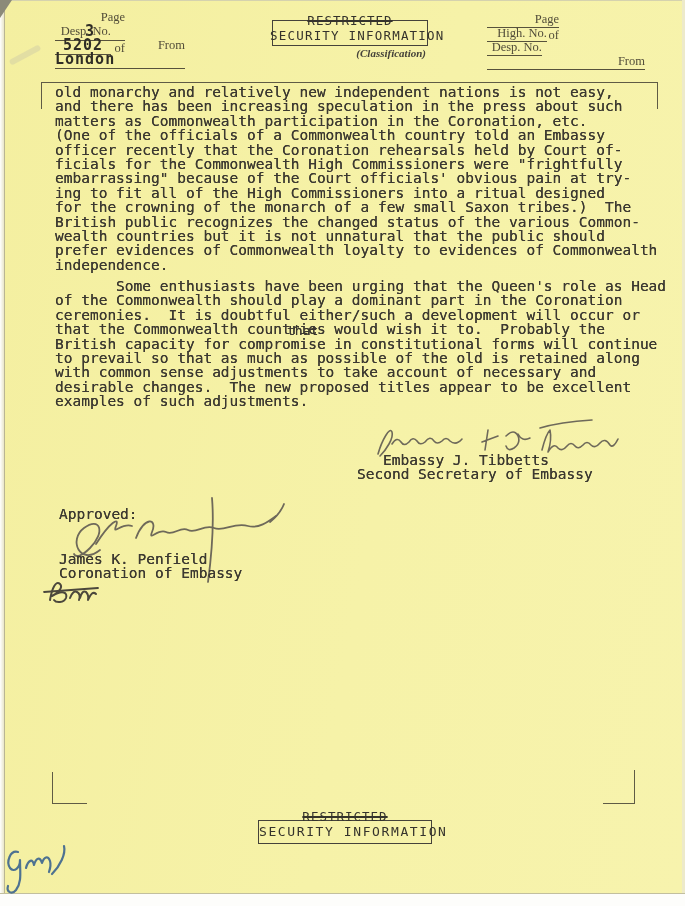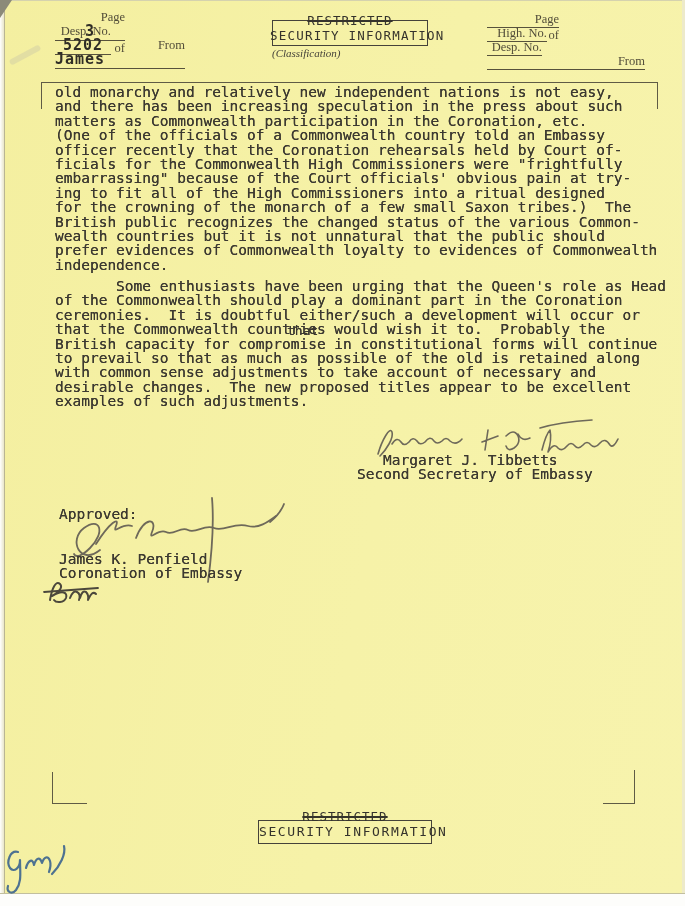--- a/index.html
+++ b/index.html
@@ -27,21 +27,21 @@
   
   .stamp { position:absolute; border:1.5px solid #45423a; }
   .stamp-line { position:absolute; left:0; right:0; text-align:center; font-weight:normal; color:#35332c; font-family:"DejaVu Sans Mono",monospace; white-space:nowrap; }
   .strike { text-decoration:line-through; text-decoration-thickness:1.5px; }
   .stamp-top { left:272px; top:20px; width:154px; height:24px; }
   .stamp-top .r { top:-8px; font-size:12.5px; letter-spacing:1px; }
   .stamp-top .s { top:7px; left:-3px; right:-3px; font-size:12.5px; letter-spacing:1.2px; }
   .stamp-bottom { left:258px; top:820px; width:172px; height:22px; }
   .stamp-bottom .r { top:-12px; font-size:12.5px; letter-spacing:1px; }
   .stamp-bottom .s { top:3px; font-size:13px; letter-spacing:1.6px; }
-  .classification-caption { position:absolute; left:272px; top:47px; width:154px; text-align:left; font-family:"Liberation Serif",serif; font-style:italic; font-size:11px; color:#45423a; }
+  .classification-caption { position:absolute; left:272px; top:47px; width:154px; text-align:right; font-family:"Liberation Serif",serif; font-style:italic; font-size:11px; color:#45423a;font-weight:bold; }
 
   
   .frame-top { position:absolute; left:41px; top:82px; width:615px; height:26px;
     border-top:1.3px solid #5f5b45; border-left:1.2px solid #5f5b45; border-right:1.2px solid #5f5b45; }
   .mark-bl { position:absolute; left:52px; top:772px; width:34px; height:31px; border-left:1.2px solid #5f5b45; border-bottom:1.2px solid #5f5b45; }
   .mark-br { position:absolute; left:603px; top:770px; width:31px; height:33px; border-right:1.2px solid #5f5b45; border-bottom:1.2px solid #5f5b45; }
 
   pre.body-text { position:absolute; margin:0; font-family:"DejaVu Sans Mono",monospace;
     font-size:14.5px; line-height:14.4px; color:#3c3931; white-space:pre; text-shadow:0 0 .4px #3c3931; }
   #para1 { left:55px; top:85px; }
@@ -72,21 +72,21 @@
     <span>Page</span>
     <span class="uline" style="width:70px;"><span class="uval">3</span></span>
     <span class="suffix">of</span>
   </div>
   <div class="hrow serif" style="left:55px; top:24px;">
     <span>Desp. No.</span>
     <span class="uline" style="width:56px;"><span class="uval">5202</span></span>
   </div>
   <div class="hrow serif" style="left:55px; top:38px;">
     <span>From</span>
-    <span class="uline" style="width:130px; text-align:left;"><span class="uval">James</span></span>
+    <span class="uline" style="width:130px; text-align:left;"><span class="uval">London</span></span>
   </div>
 
   <div class="stamp stamp-top">
     <div class="stamp-line r strike">RESTRICTED</div>
     <div class="stamp-line s">SECURITY INFORMATION</div>
   </div>
   <div class="classification-caption">(Classification)</div>
 
   <div class="hrow serif" style="left:487px; top:12px;">
     <span>Page</span>
@@ -132,21 +132,21 @@
 wealth countries but it is not unnatural that the public should
 prefer evidences of Commonwealth loyalty to evidences of Commonwealth
 independence.</pre>
   <span class="insertion">that</span>
 
   <svg class="hand pencil" style="left:372px; top:420px;" width="255" height="42" viewBox="0 0 255 42" aria-label="Margaret + Joy Tibbetts">
     <path stroke-width="1.6" d="M6,34 C10,20 18,6 20,12 C22,18 14,30 8,36 M20,24 q5,-8 9,-2 q3,5 8,0 q4,-6 8,-1 q3,5 8,1 q5,-7 9,-1 q3,4 8,0 q4,-5 8,0 q6,5 12,-2"></path>
     <path stroke-width="1.6" d="M110,22 l16,-6 M116,10 l-3,20 M134,16 q8,-8 12,0 q3,7 -4,12 q-6,4 -8,-2 M146,14 q4,8 12,4"></path>
     <path stroke-width="1.6" d="M168,8 q20,-6 52,-8 M170,30 q4,-16 8,-20 q2,10 -2,22 q6,-10 10,-4 q4,4 9,-2 q4,-5 8,0 q3,4 8,-1 q4,-5 8,0 q4,4 9,-2 q5,-6 10,2 q3,4 8,-6"></path>
   </svg>
-  <div class="typedline" style="left:383px; top:452px;">Margaret J. Tibbetts</div>
+  <div class="typedline" style="left:383px; top:452px;">Embassy J. Tibbetts</div>
   <div class="typedline" style="left:357px; top:466px;">Second Secretary of Embassy</div>
 
   <div class="typedline" style="left:59px; top:506px;">Approved:</div>
   <svg class="hand pencil" style="left:62px; top:492px;" width="240" height="95" viewBox="0 0 240 95" aria-label="J. K. Penfield">
     <path stroke-width="1.8" d="M38,58 C18,74 6,48 22,36 C38,24 44,40 28,56 C20,64 14,66 12,62"></path>
     <path stroke-width="1.8" d="M34,52 C48,30 58,24 54,34 C50,44 60,30 70,34"></path>
     <path stroke-width="1.8" d="M74,46 C82,24 96,26 90,40 C86,50 96,36 104,40 C112,44 118,34 126,38 C134,42 142,32 152,36 C162,40 172,30 186,34 C196,37 206,30 214,24"></path>
     <path stroke-width="1.8" d="M150,6 C152,30 150,60 146,90"></path>
     <path stroke-width="1.8" d="M208,30 q10,-8 14,-18"></path>
   </svg>

